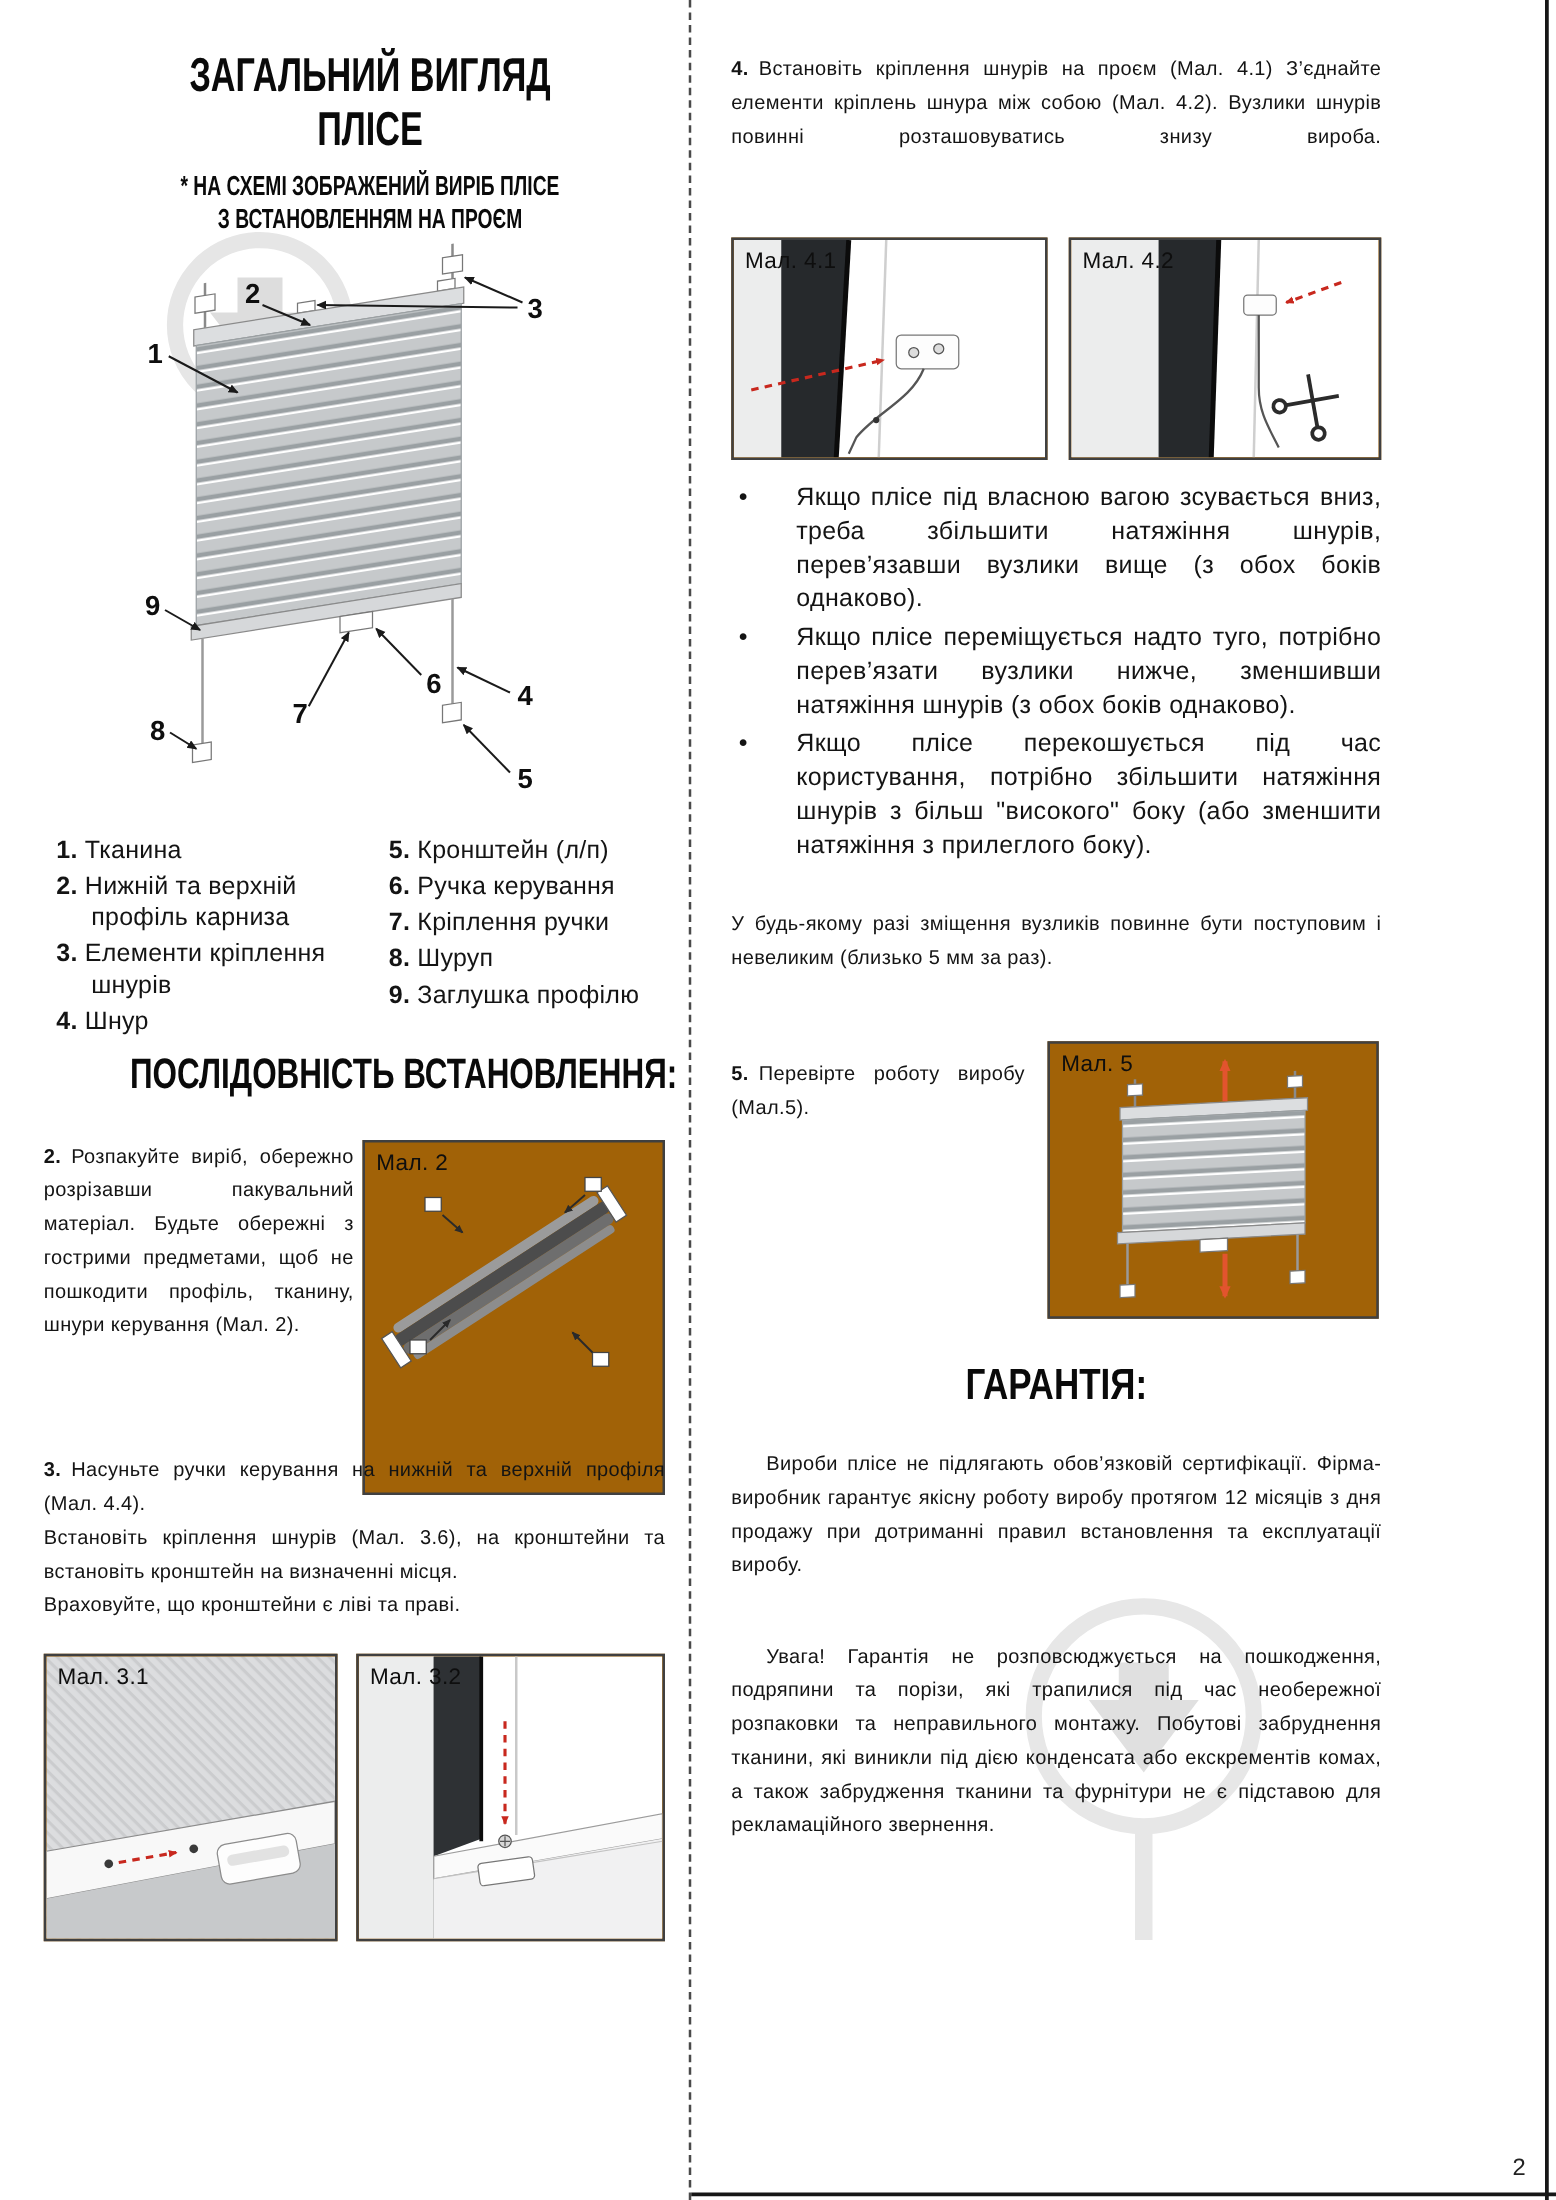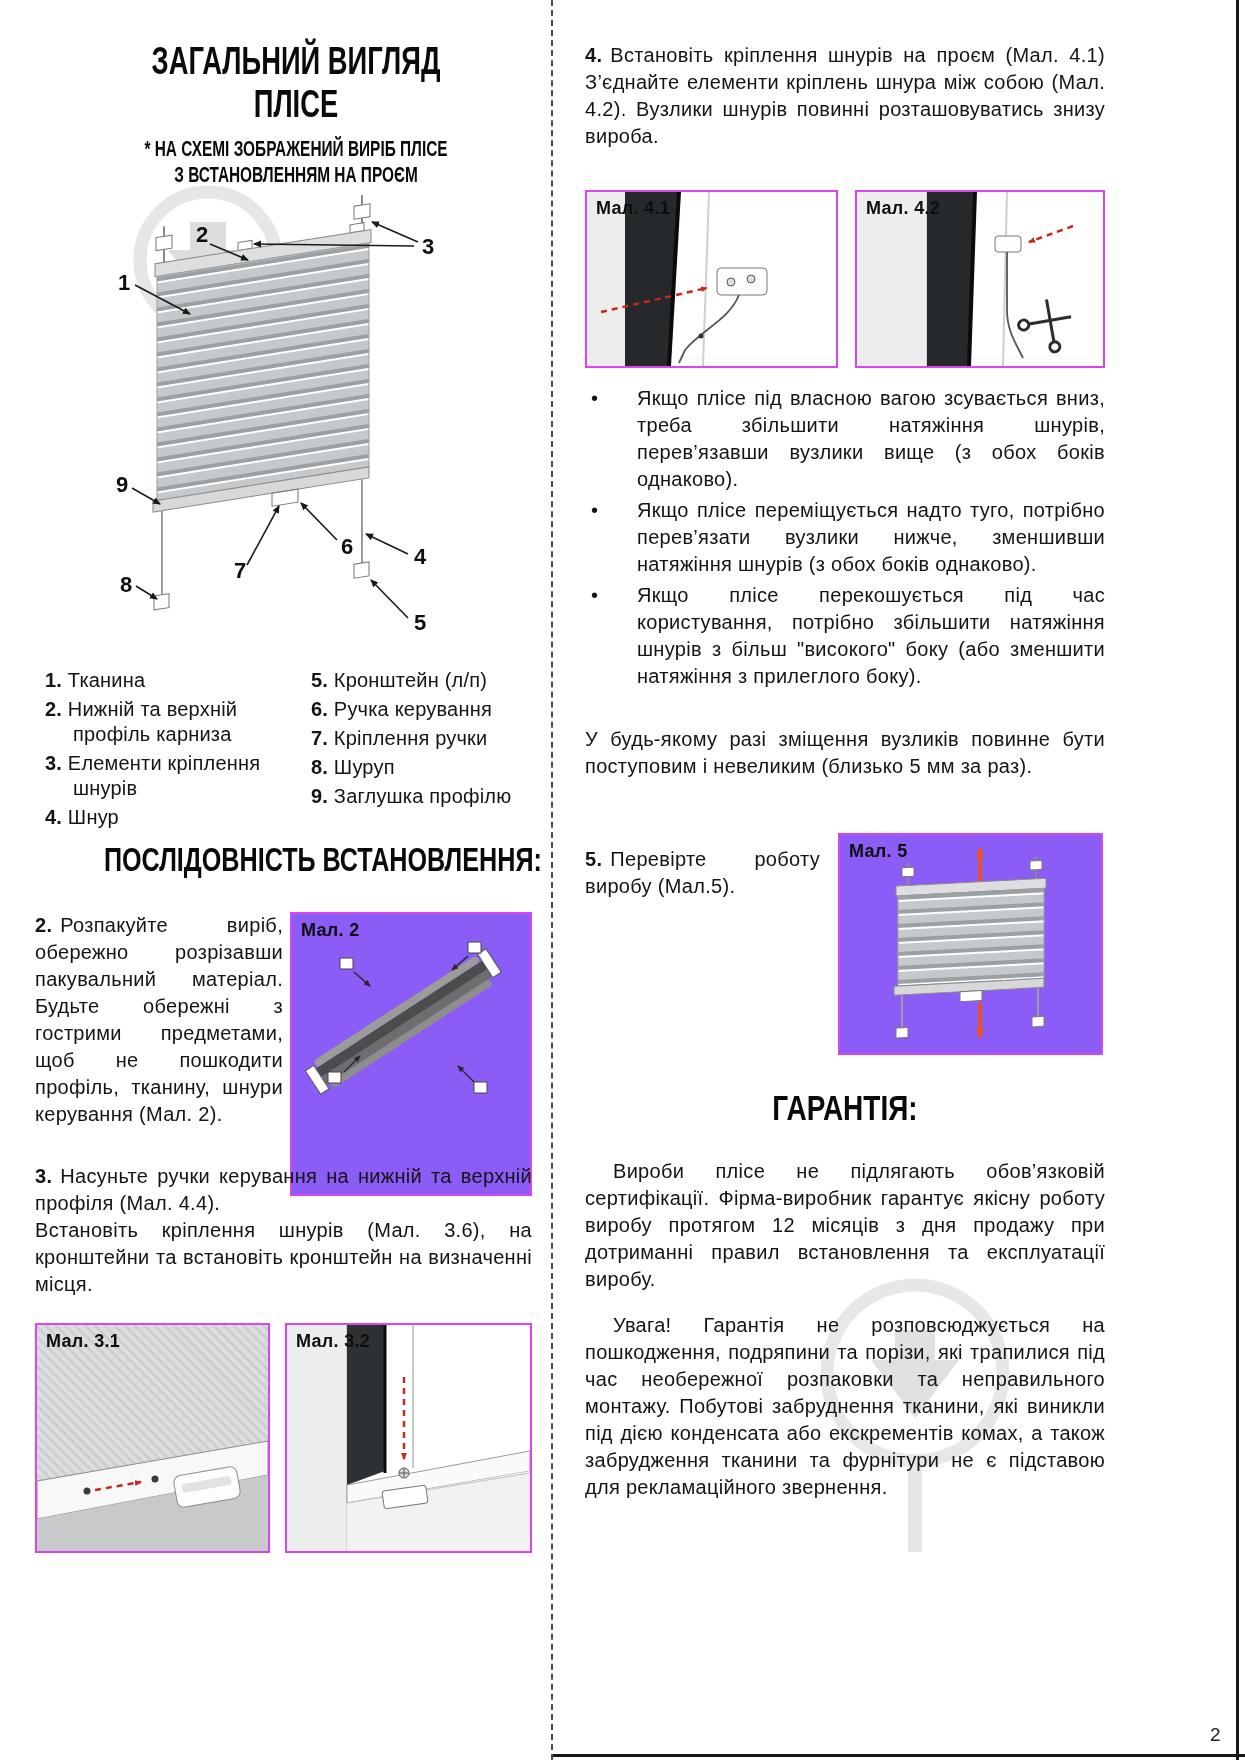--- a/index.html
+++ b/index.html
@@ -10,39 +10,39 @@
 
   
   .title-block { text-align:center; transform:scale(0.72,1); transform-origin:center top; }
   .title-line { font-size:38px; font-weight:800; line-height:43px; letter-spacing:0; color:#0a0a0a; }
   .subtitle-block { text-align:center; transform:scale(0.70,1); transform-origin:center top; }
   .subtitle-line { font-size:22px; font-weight:800; line-height:26px; color:#0a0a0a; }
   .seq-heading { font-size:34px; font-weight:800; text-align:center; transform:scale(0.74,1); transform-origin:center top; white-space:nowrap; color:#0a0a0a; }
   .war-heading { font-size:35px; font-weight:800; text-align:center; transform:scale(0.80,1); transform-origin:center top; color:#0a0a0a; }
 
   
-  .txt { font-size:20px; line-height:27px; letter-spacing:0.3px; text-align:justify; color:#141414; }
+  .txt { font-size:16px; line-height:27px; letter-spacing:0.3px; text-align:justify; color:#141414; }
   .txt p { margin:0; }
   .b { font-weight:700; margin-right:8px; }
   .stretch-last { text-align-last: justify; }
   .indent { text-indent:28px; }
 
   
   .legend { display:flex; gap:14px; }
   .legend-col { }
   .legend-item { font-size:20px; line-height:25px; letter-spacing:0.2px; padding-left:28px; text-indent:-28px; margin-bottom:4px; color:#141414; }
   .legend-item .num { font-weight:700; }
 
   
   ul.bullets { list-style:none; }
   ul.bullets li { position:relative; padding-left:52px; text-align:justify; font-size:20px; line-height:27px; letter-spacing:0.3px; margin-bottom:4px; color:#141414; }
   ul.bullets li::before { content:"•"; position:absolute; left:6px; top:0; font-size:20px; }
 
   
-  .figure-box { border:2px solid #d946ef; background:#8b5cf6; overflow:hidden;font-weight:bold; }
+  .figure-box { border:2px solid #404040; background:#a16207; overflow:hidden; }
   .fig-label { position:absolute; top:6px; left:9px; font-size:18px; letter-spacing:0.3px; color:#0e0e0e; z-index:3; }
   .figure-box svg { position:absolute; left:0; top:0; }
 
   
   .divider { border-left:2px dashed #4a4a4a; }
   .edge-line { border-left:3px solid #161616; }
   .bottom-line { border-top:3px solid #161616; }
   .page-number { font-size:19px; color:#222; }
   .wm { z-index:0; }
   .over-wm { z-index:1; }
@@ -169,20 +169,21 @@
       <rect x="182" y="168" width="13" height="11" fill="#ffffff" stroke="#444444"></rect>
       <line x1="182" y1="168" x2="166" y2="152" stroke="#2a2a2a" stroke-width="1.5" marker-end="url(#arr2)"></line>
       <rect x="36" y="158" width="13" height="11" fill="#ffffff" stroke="#444444"></rect>
       <line x1="52" y1="158" x2="68" y2="142" stroke="#2a2a2a" stroke-width="1.5" marker-end="url(#arr2)"></line>
     </svg>
   </div>
 
   <div class="abs txt" style="left:35px; top:1163px; width:497px;">
     <p><span class="b">3.</span><span>Насуньте ручки керування на нижній та верхній профіля (Мал. 4.4).</span></p>
     <p>Встановіть кріплення шнурів (Мал. 3.6), на кронштейни та встановіть кронштейн на визначенні місця.</p>
+    <p>Враховуйте, що кронштейни є ліві та праві.</p>
   </div>
 
   <div class="abs figure-box" style="left:35px; top:1323px; width:235px; height:230px;">
     <div class="fig-label">Мал. 3.1</div>
     <svg width="231" height="226" viewBox="0 0 231 226">
       <defs>
         <pattern id="fab31" width="7" height="7" patternUnits="userSpaceOnUse" patternTransform="rotate(45)">
           <rect width="7" height="7" fill="#dcdddf"></rect>
           <rect width="7" height="2.5" fill="#cbccce"></rect>
         </pattern>

